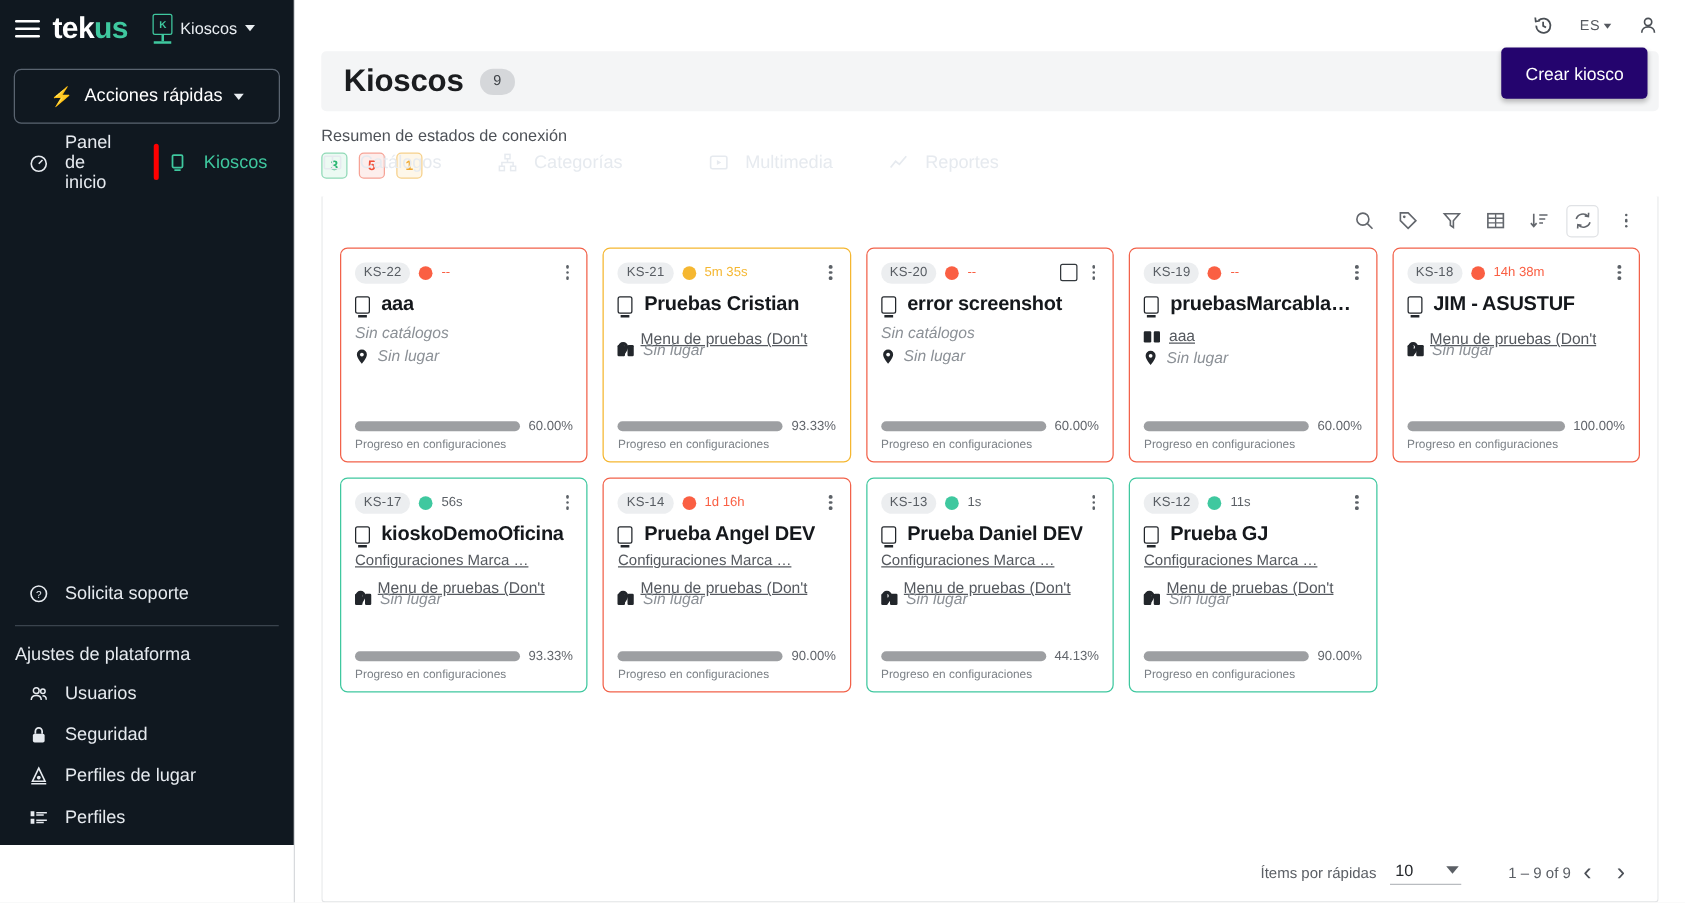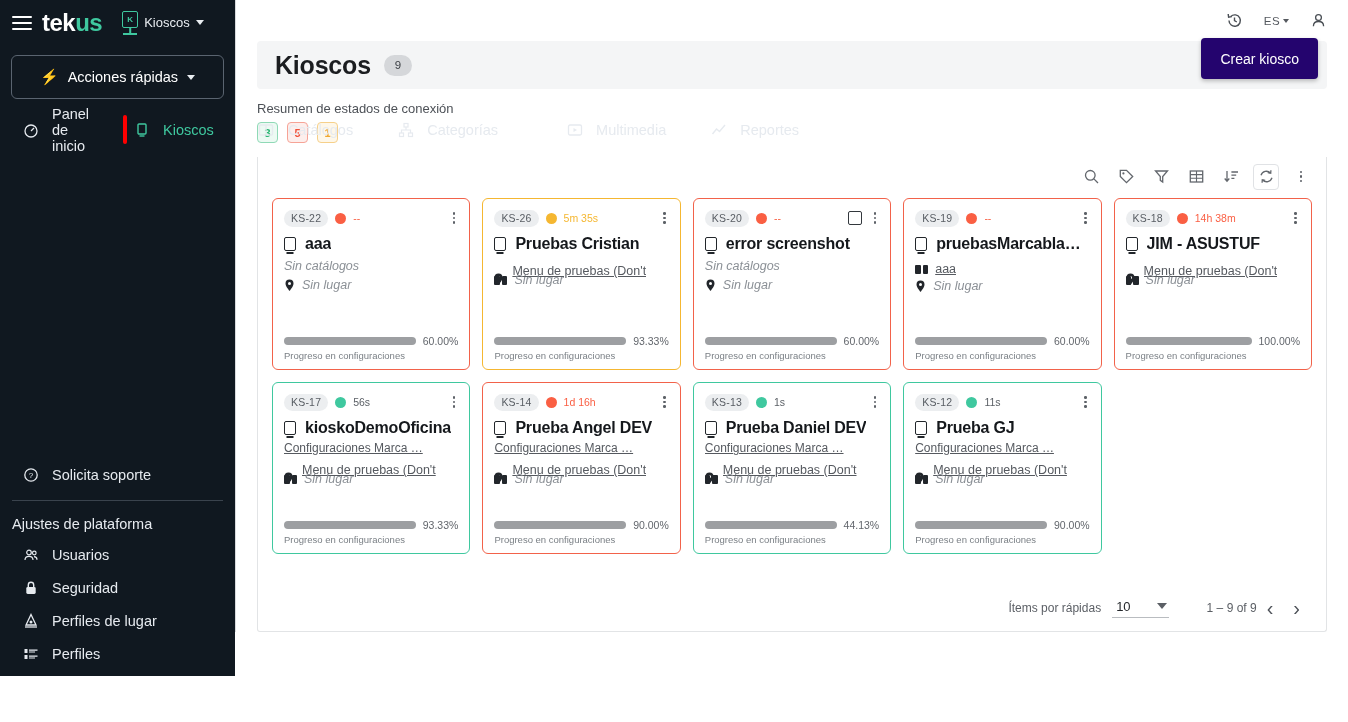--- a/index.html
+++ b/index.html
@@ -61,21 +61,21 @@
   .nav-item.active .hl {
     position:absolute; left:12px; right:150px; top:2px; bottom:2px;
     border:2px solid #ff0000; border-radius:2px; pointer-events:none;
   }
   .nav-divider { height:1px; background:#3a434d; margin:9px 12px 9px 12px; }
   .sb-spacer { flex:1 1 auto; }
   .section-title { font-size:14.5px; color:#e6eaef; padding: 6px 12px 6px 12px; }
   .sb-bottom { padding-bottom: 6px; }
 
   
-  .main { flex:1 1 auto; height:632px; background:#fff; display:flex; flex-direction:column;
+  .main { flex:1 1 auto; height:722px; background:#fff; display:flex; flex-direction:column;
           border-left:1px solid #d8dadd; }
   .topbar { height:41px; display:flex; align-items:center; justify-content:flex-end; gap:21px; padding-right:21px; background:#fff; }
   .topbar .ticon { color:#4a4f55; cursor:pointer; display:flex; align-items:center; }
   .lang { display:flex; align-items:center; gap:3px; font-size:11.5px; color:#55595f; cursor:pointer; letter-spacing:.4px;}
   .lang .caret { border-top-color:#55595f; border-left-width:3.5px;border-right-width:3.5px;border-top-width:4.5px;}
 
   .title-bar {
     margin: 0 21px; height:48px; background:#f4f5f6; border-radius:4px;
     display:flex; align-items:center; padding: 0 18px; position:relative;
   }
@@ -436,21 +436,21 @@
             <div class="bar-line">
               <span class="bar"><span class="bar-fill" style="width:60%"></span></span>
               <span class="bar-pct">60.00%</span>
             </div>
             <div class="bar-cap">Progreso en configuraciones</div>
           </div>
         </div>
 
         <div class="kcard st-amber">
           <div class="kc-head">
-            <span class="kc-code">KS-26</span>
+            <span class="kc-code">KS-21</span>
             <span class="dot d-amber"></span>
             <span class="kc-time t-amber">5m 35s</span>
             <span class="kc-head-right">
               <span class="kebab">
                   <i></i>
                   <i></i>
                   <i></i>
                 </span>
             </span>
           </div>

